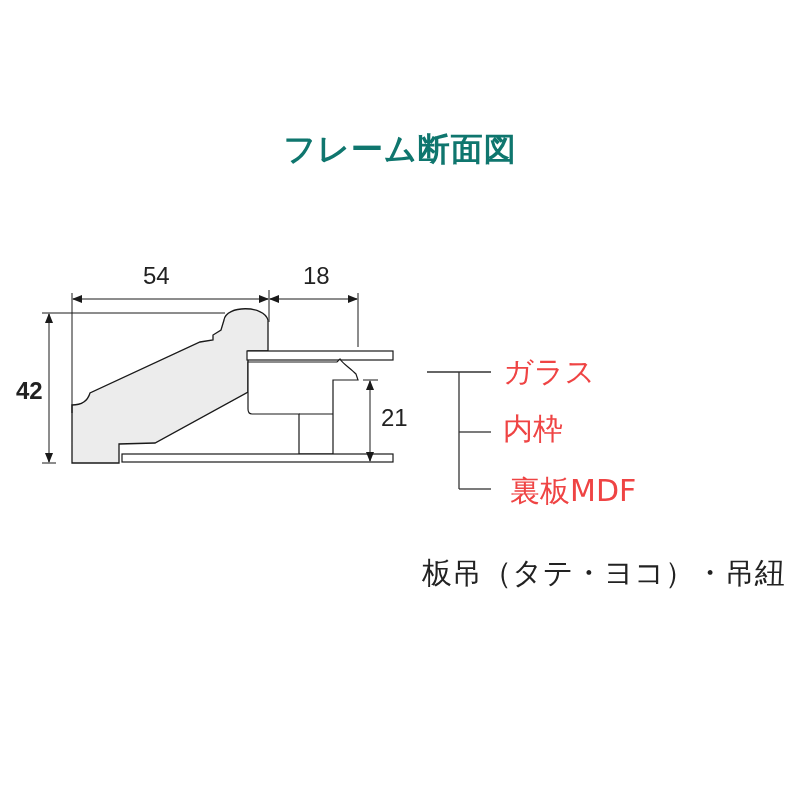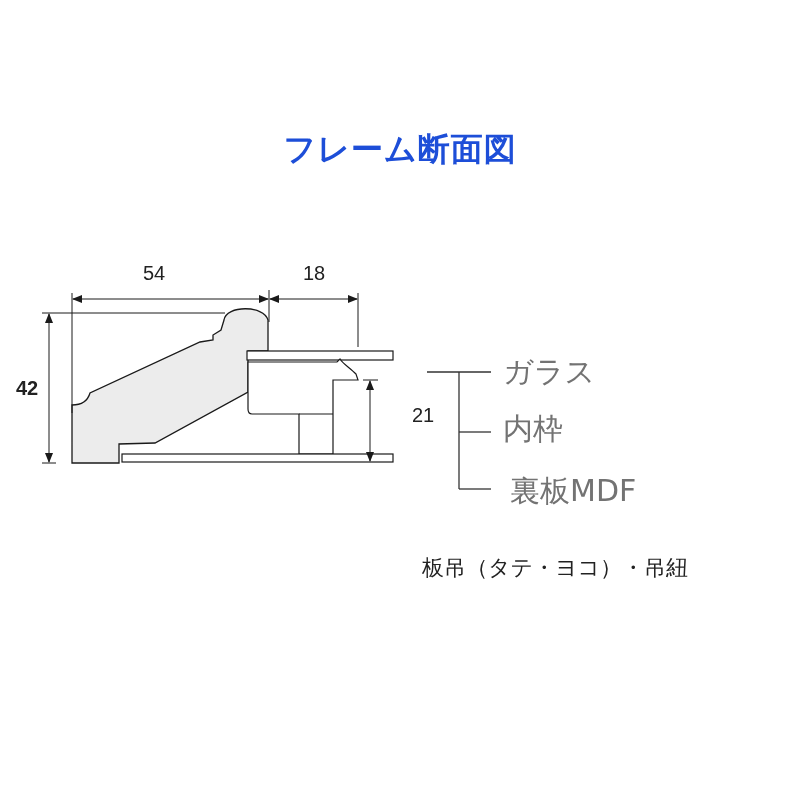--- a/index.html
+++ b/index.html
@@ -1,23 +1,23 @@
 <!DOCTYPE html>
 <html><head>
 <meta charset="utf-8">
 <style>
   html, body { margin: 0; padding: 0; background: #ffffff; }
   body { width: 800px; height: 800px; position: relative; overflow: hidden;
          font-family: "DejaVu Sans", "Liberation Sans", sans-serif; color: #111; }
   .title { position: absolute; left: 0; width: 800px; top: 128px; text-align: center;
-           font-size: 32px; font-weight: bold; letter-spacing: 1px; color: #1d4ed8; }
+           font-size: 32px; font-weight: bold; letter-spacing: 1px; color: #0f766e; }
   .dim { position: absolute; font-family: "Liberation Sans", "DejaVu Sans", sans-serif;
-         font-size: 20px; color: #222; }
-  .legend-item { position: absolute; font-size: 30px; color: #737373; white-space: nowrap; }
-  .note { position: absolute; left: 422px; top: 553px; font-size: 22px; color: #222; white-space: nowrap; }
+         font-size: 24px; color: #222; }
+  .legend-item { position: absolute; font-size: 30px; color: #ef4444; white-space: nowrap; }
+  .note { position: absolute; left: 422px; top: 553px; font-size: 30px; color: #222; white-space: nowrap; }
   svg.diagram { position: absolute; left: 0; top: 0; }
 </style>
 </head>
 <body>
 
 <div class="title">フレーム断面図</div>
 
 <svg class="diagram" width="800" height="800" viewBox="0 0 800 800" xmlns="http://www.w3.org/2000/svg">
   <defs>
     <marker id="arr" markerWidth="10" markerHeight="8" refX="9" refY="4" orient="auto-start-reverse" markerUnits="userSpaceOnUse">
@@ -61,19 +61,19 @@
     <line x1="427" y1="372" x2="491" y2="372"></line>
     <line x1="459" y1="372" x2="459" y2="489"></line>
     <line x1="459" y1="432" x2="491" y2="432"></line>
     <line x1="459" y1="489" x2="491" y2="489"></line>
   </g>
 </svg>
 
 <div class="dim" style="left:143px; top:262px;">54</div>
 <div class="dim" style="left:303px; top:262px;">18</div>
 <div class="dim" style="left:16px; top:377px;font-weight:bold;">42</div>
-<div class="dim" style="left:381px; top:404px;margin-left:31px;">21</div>
+<div class="dim" style="left:381px; top:404px;">21</div>
 
 <div class="legend-item" style="left:503px; top:352px;">ガラス</div>
 <div class="legend-item" style="left:503px; top:409px;">内枠</div>
 <div class="legend-item" style="left:503px; top:471px;margin-left:7px;">裏板MDF</div>
 
 <div class="note">板吊（タテ・ヨコ）・吊紐</div>
 
 </body></html>

